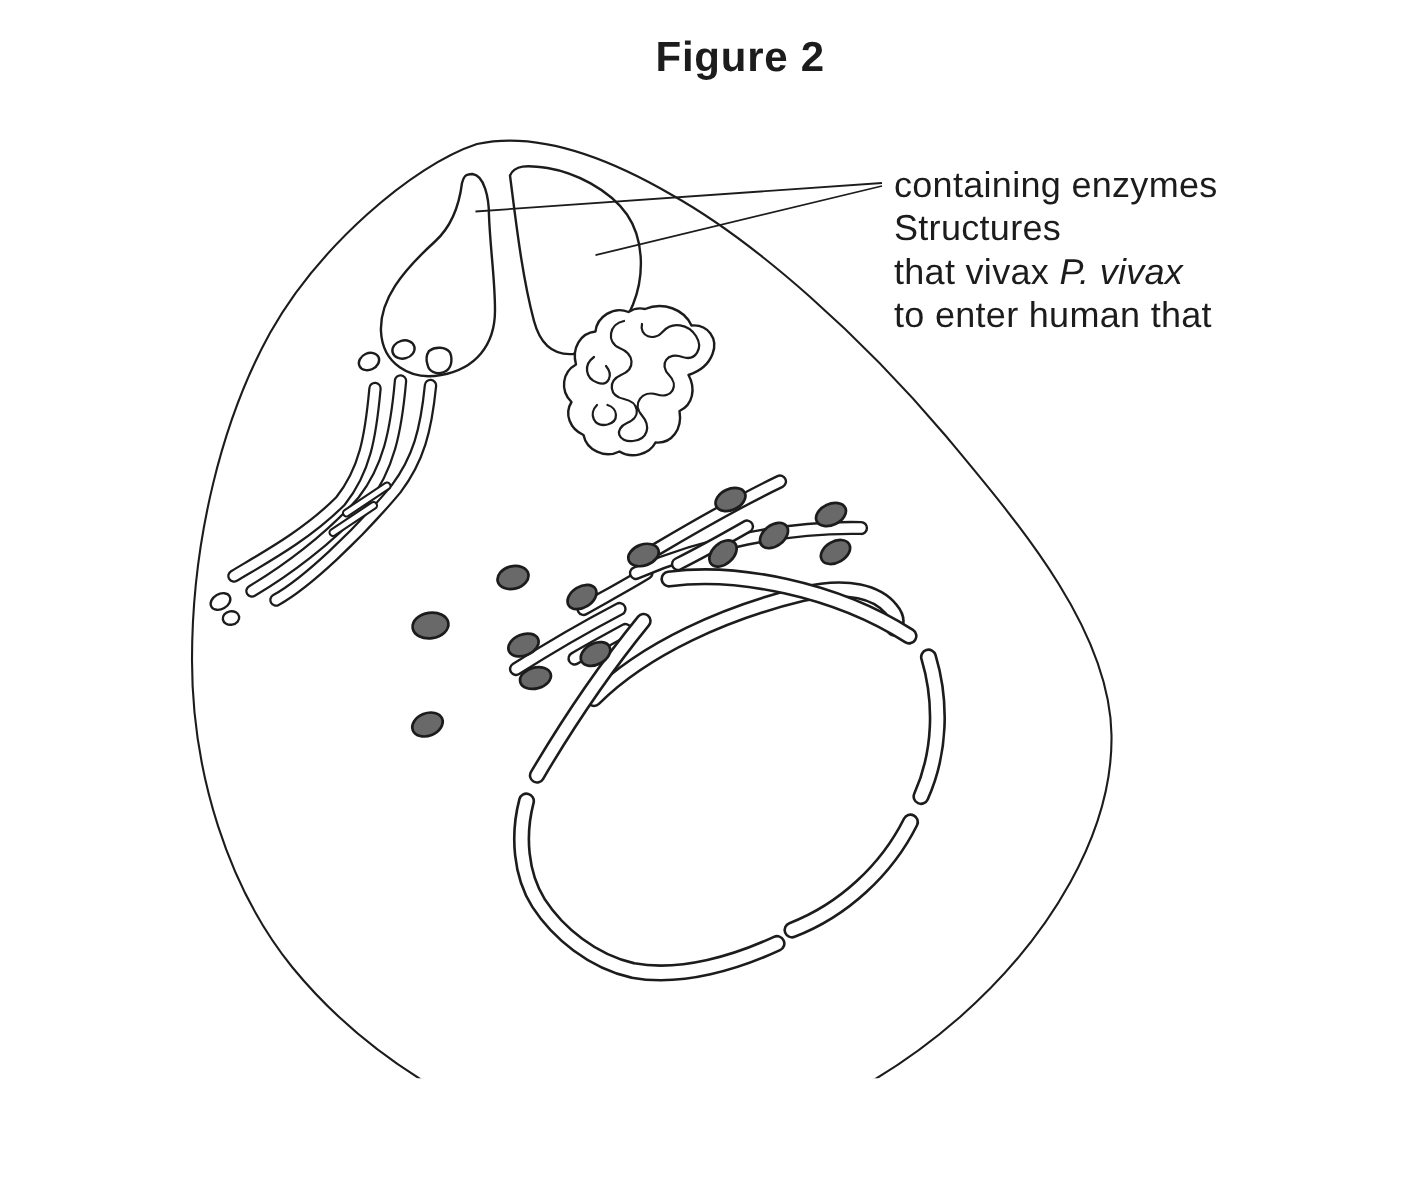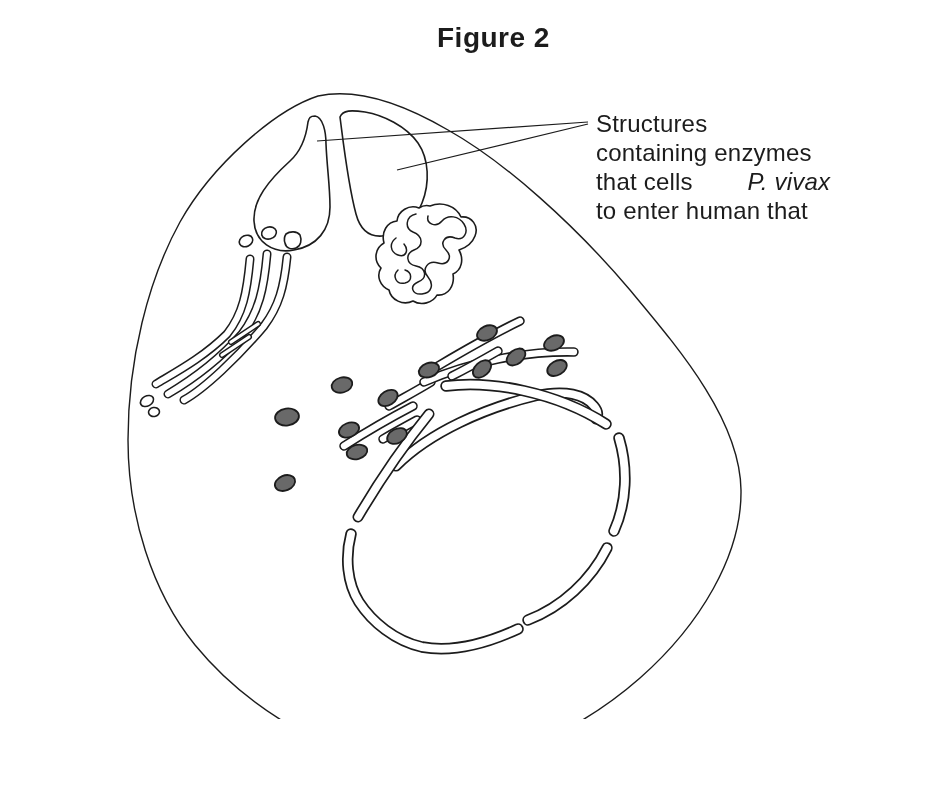--- a/index.html
+++ b/index.html
@@ -20,21 +20,21 @@
   .fig-title{
     position:absolute;left:437px;top:22px;
     font-size:28px;font-weight:bold;letter-spacing:.5px;
     white-space:nowrap;
   }
   .annotation{
     position:absolute;left:596px;top:109px;
     font-size:24px;line-height:29px;letter-spacing:.2px;
     white-space:nowrap;
   }
-  .annotation .it{font-style:italic;margin-left:48px;}
+  .annotation .it{font-style:italic;}
   
   .ln{fill:none;stroke:var(--ink);stroke-width:1.5;stroke-linejoin:round;stroke-linecap:round;}
   .fw{fill:var(--background);}
   
   .to{fill:none;stroke:var(--ink);stroke-linecap:round;stroke-linejoin:round;}
   .ti{fill:none;stroke:var(--background);stroke-linecap:round;stroke-linejoin:round;}
   .granule{fill:var(--granule-fill);stroke:var(--ink);stroke-width:1.8;}
   .leader{stroke:var(--ink);stroke-width:1.2;}
 </style>
 </head>
@@ -180,19 +180,19 @@
 
     <g>
       <line class="leader" x1="588" y1="122" x2="317" y2="141"></line>
       <line class="leader" x1="588" y1="124" x2="397" y2="170"></line>
     </g>
   </svg>
 
   <div class="fig-title">Figure 2</div>
 
   <div class="annotation">
+    <div>containing enzymes</div>
     <div>Structures</div>
-    <div>containing enzymes</div>
-    <div><span>that cells </span><span class="it">P. vivax</span></div>
+    <div><span>that vivax </span><span class="it">P. vivax</span></div>
     <div>to enter human that</div>
   </div>
 
 </div>
 
 </body></html>

